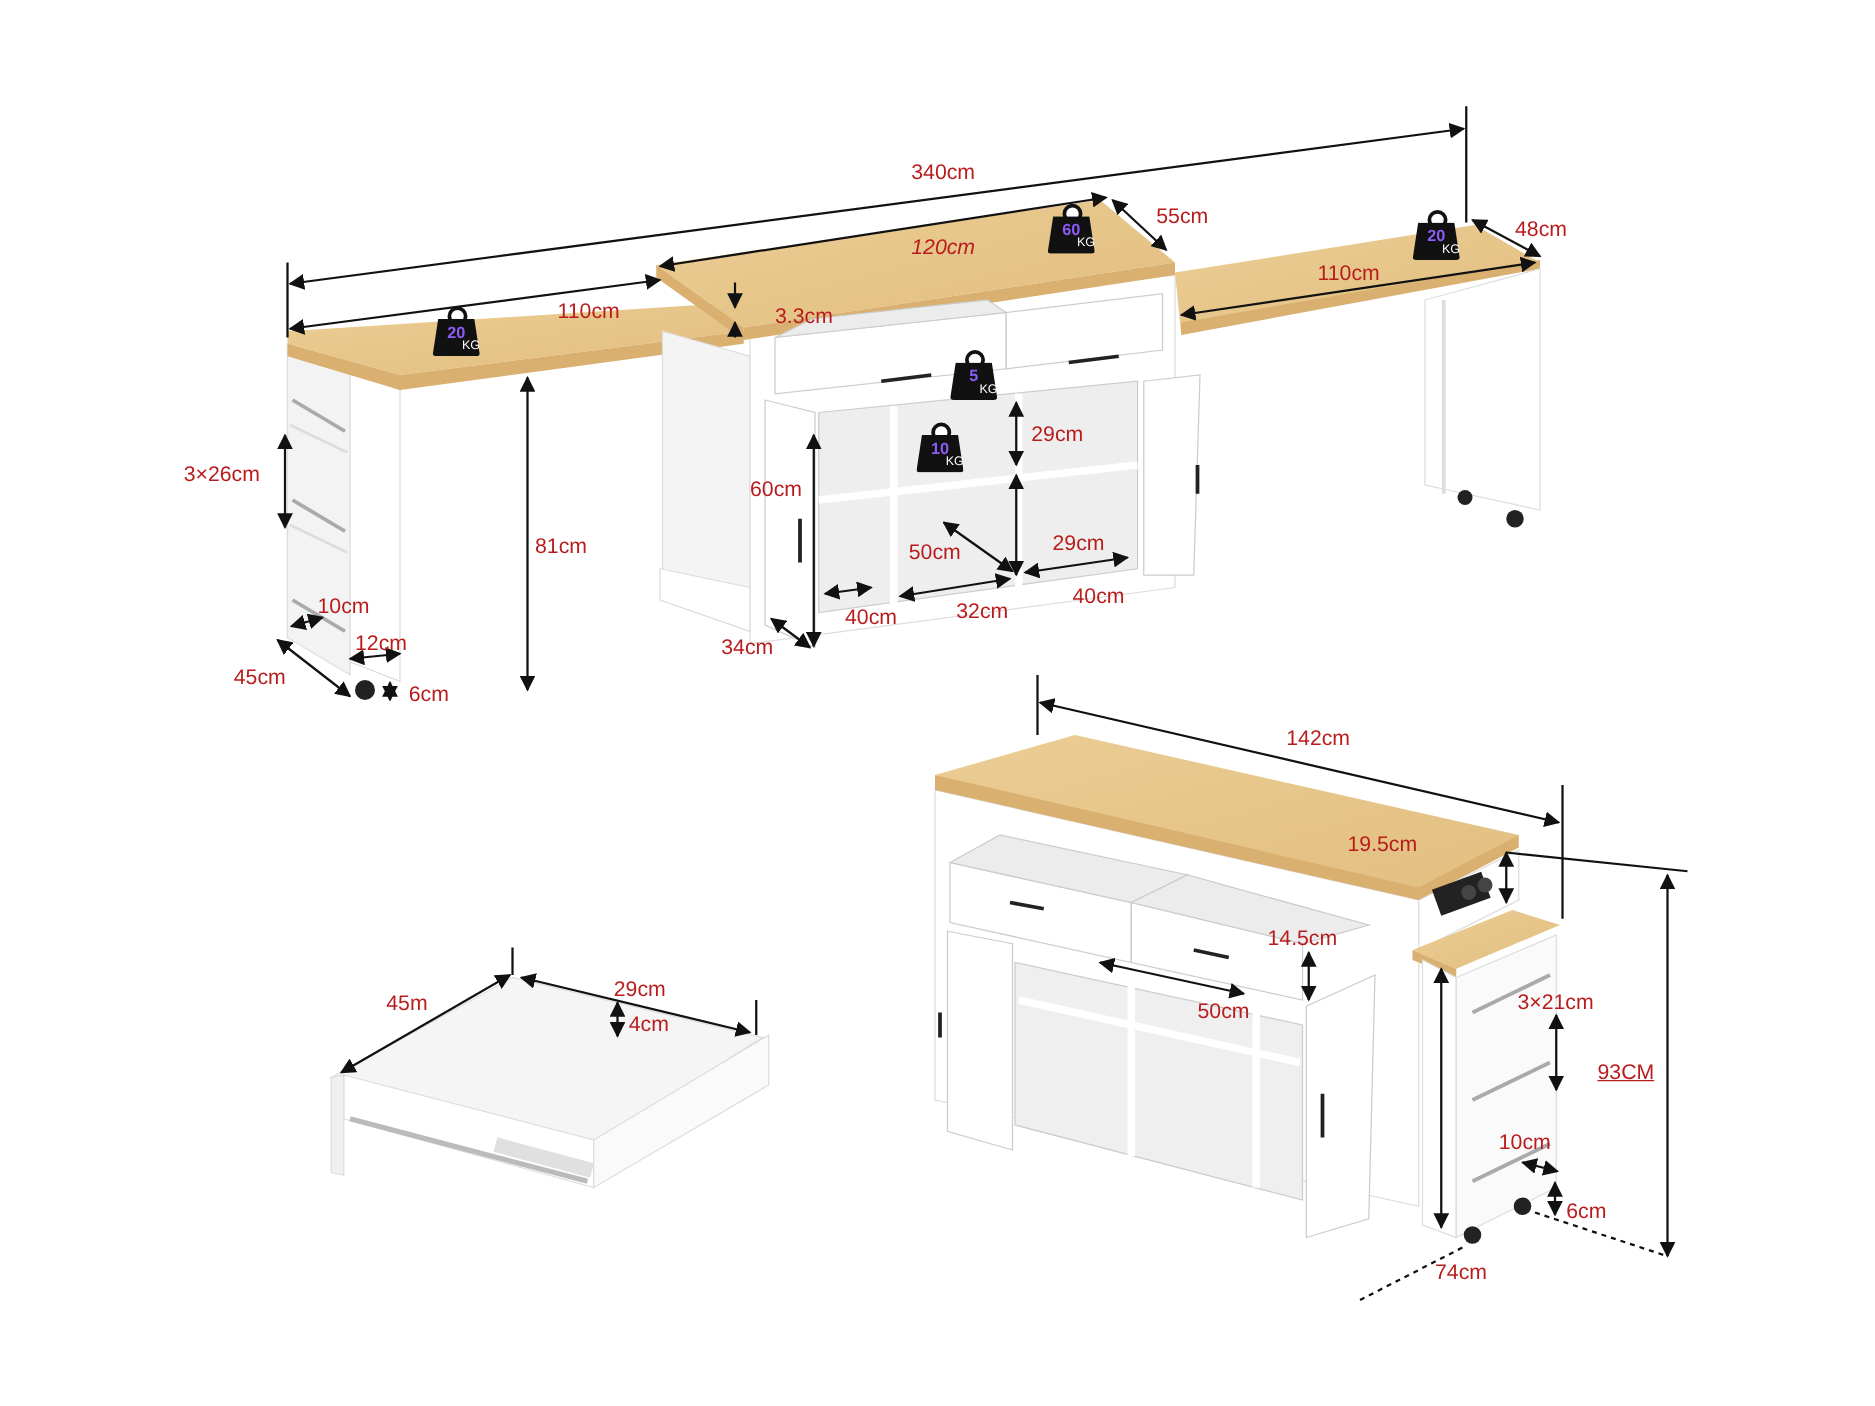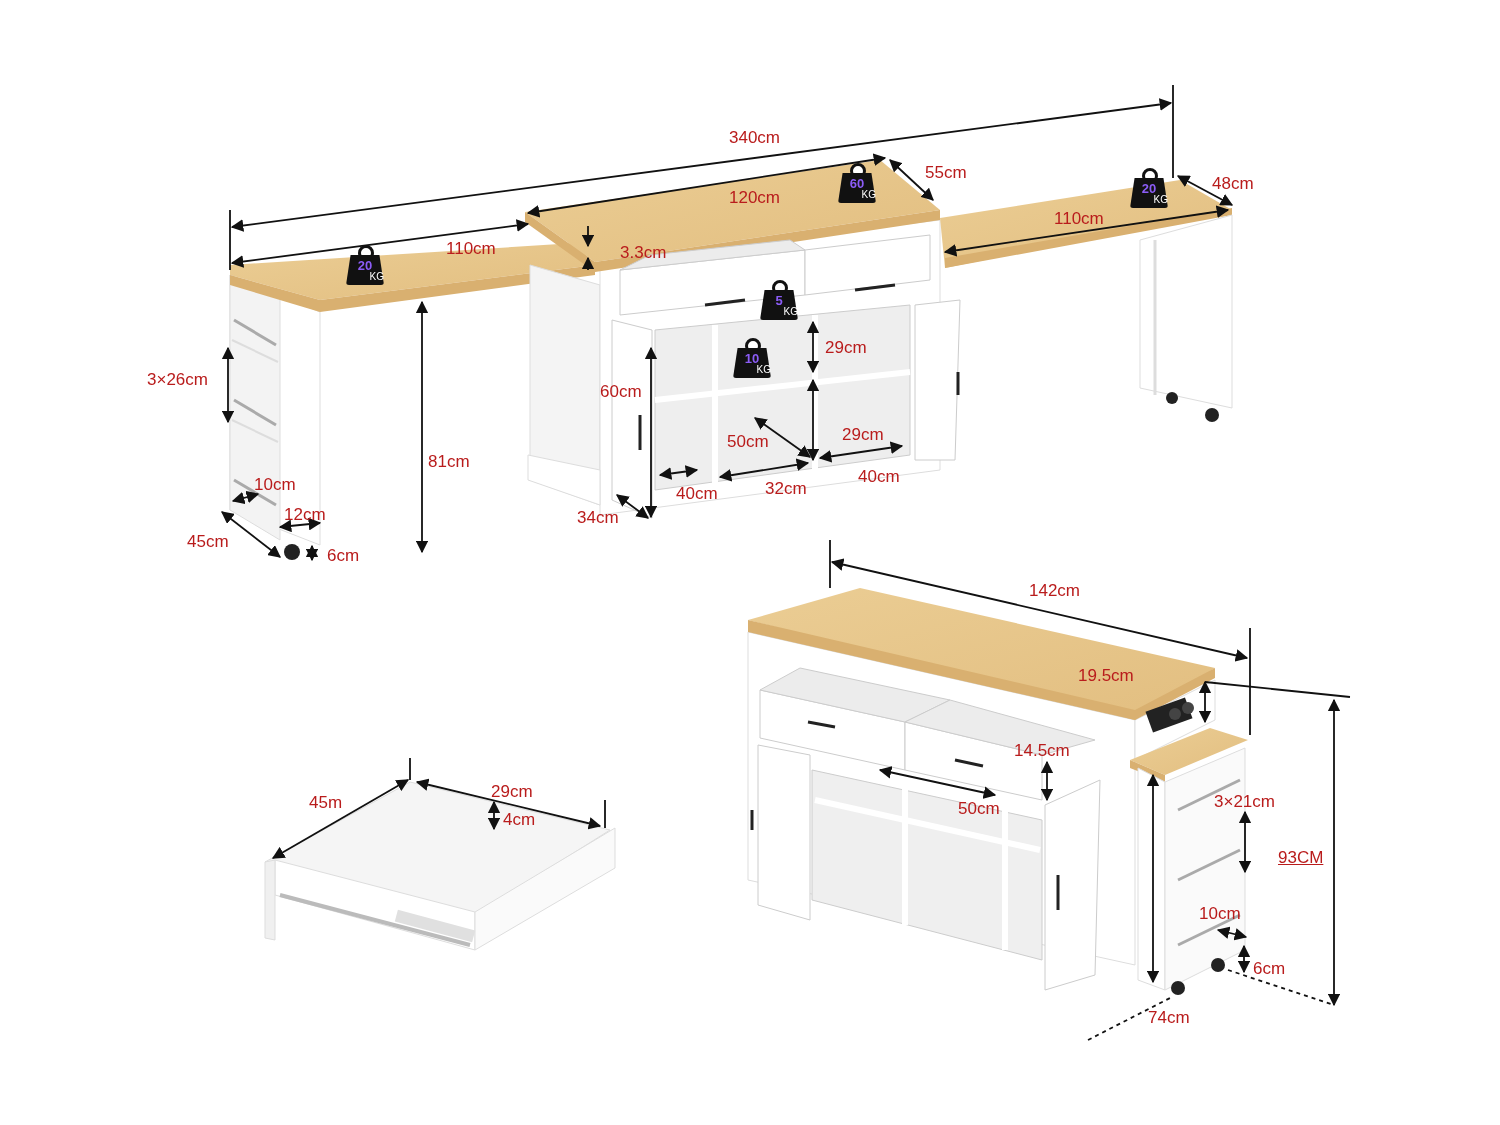--- a/index.html
+++ b/index.html
@@ -203,28 +203,28 @@
   <div class="unit">KG</div>
 </div>
 <div class="weight" style="left:733px;top:338px;">
   <div class="ring"></div>
       <div class="body"></div>
   <div class="num">10</div>
   <div class="unit">KG</div>
 </div>
 
 <span class="lbl" style="left:729px;top:129px;">340cm</span>
-<span class="lbl" style="left:729px;top:189px;">120cm</span>
+<span class="lbl" style="left:729px;top:189px;font-style:italic;">120cm</span>
 <span class="lbl" style="left:925px;top:164px;">55cm</span>
 <span class="lbl" style="left:1212px;top:175px;">48cm</span>
 <span class="lbl" style="left:1054px;top:210px;">110cm</span>
 <span class="lbl" style="left:446px;top:240px;">110cm</span>
 <span class="lbl" style="left:620px;top:244px;">3.3cm</span>
 <span class="lbl" style="left:147px;top:371px;">3×26cm</span>
-<span class="lbl" style="left:428px;top:428px;margin-top:25px;">81cm</span>
+<span class="lbl" style="left:428px;top:428px;">81cm</span>
 <span class="lbl" style="left:254px;top:476px;">10cm</span>
 <span class="lbl" style="left:284px;top:506px;">12cm</span>
 <span class="lbl" style="left:187px;top:533px;">45cm</span>
 <span class="lbl" style="left:327px;top:547px;">6cm</span>
 <span class="lbl" style="left:600px;top:383px;">60cm</span>
 <span class="lbl" style="left:577px;top:509px;">34cm</span>
 <span class="lbl" style="left:825px;top:339px;">29cm</span>
 <span class="lbl" style="left:842px;top:426px;">29cm</span>
 <span class="lbl" style="left:727px;top:433px;">50cm</span>
 <span class="lbl" style="left:676px;top:485px;">40cm</span>

